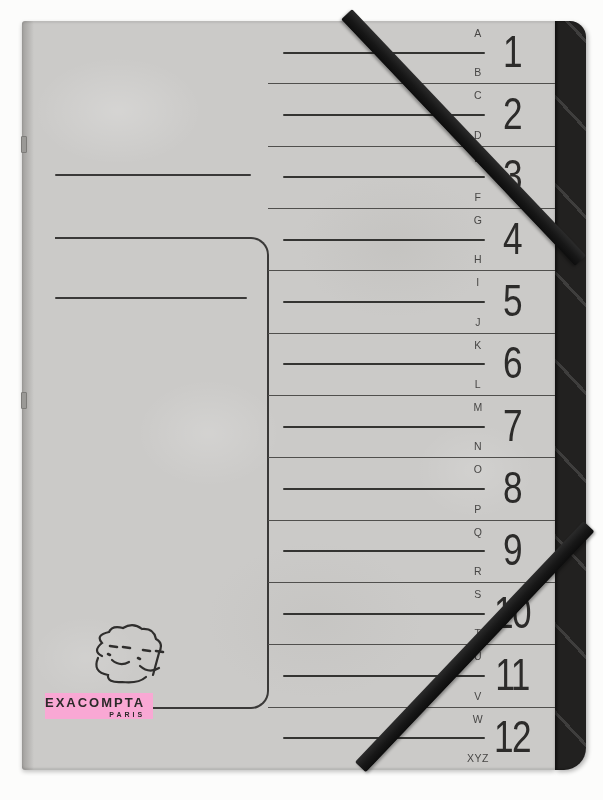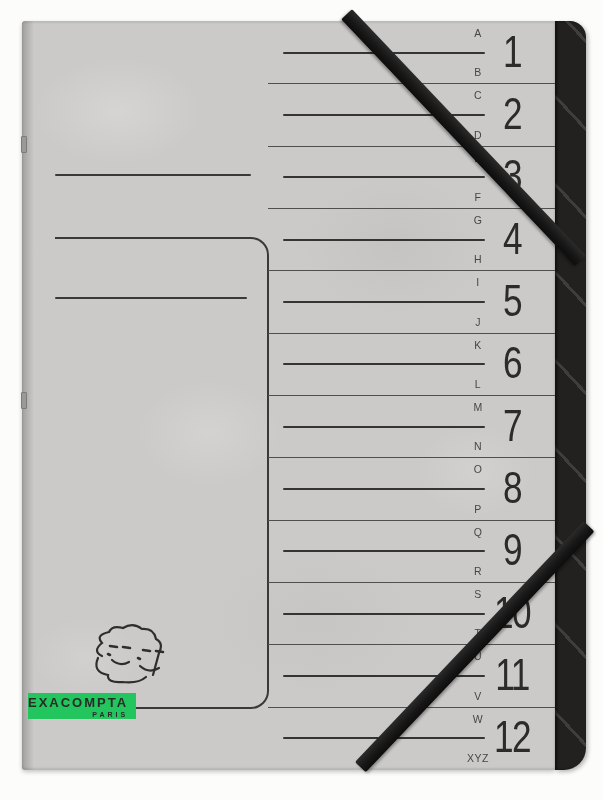--- a/index.html
+++ b/index.html
@@ -35,21 +35,21 @@
     box-shadow:2px 2px 4px rgba(0,0,0,.28), inset 2px 0 3px rgba(0,0,0,.55);
   }
   .staple{position:absolute;left:-1px;width:4px;height:15px;background:#9a9996;border:1px solid #7d7c79;border-radius:1px;}
   
   .cover-line{position:absolute;height:2px;background:#3a3938;border-radius:1px;}
   .label-box{
     position:absolute;left:33px;top:216px;width:212px;height:468px;
     border:2px solid #3a3938;border-left:none;
     border-radius:0 18px 18px 0;
   }
-  .brand{position:absolute;left:6px;top:672px;background:#22c55e;padding:3px 8px 1px 0;}
+  .brand{position:absolute;left:23px;top:672px;background:#f9a8d4;padding:3px 8px 1px 0;}
   .brand-name{font-size:13px;font-weight:bold;letter-spacing:2px;color:#2b2a29;line-height:1.1;}
   .brand-city{font-size:7px;font-weight:bold;letter-spacing:3px;color:#2b2a29;text-align:right;margin-top:1px;}
   .logo{position:absolute;left:58px;top:603px;width:112px;height:70px;}
   
   .tabs{
     position:absolute;left:246px;top:1px;width:287px;height:747px;
     display:flex;flex-direction:column;
   }
   .tab-row{position:relative;flex:1;border-bottom:1px solid #504f4d;}
   .tab-row:last-child{border-bottom:none;}

